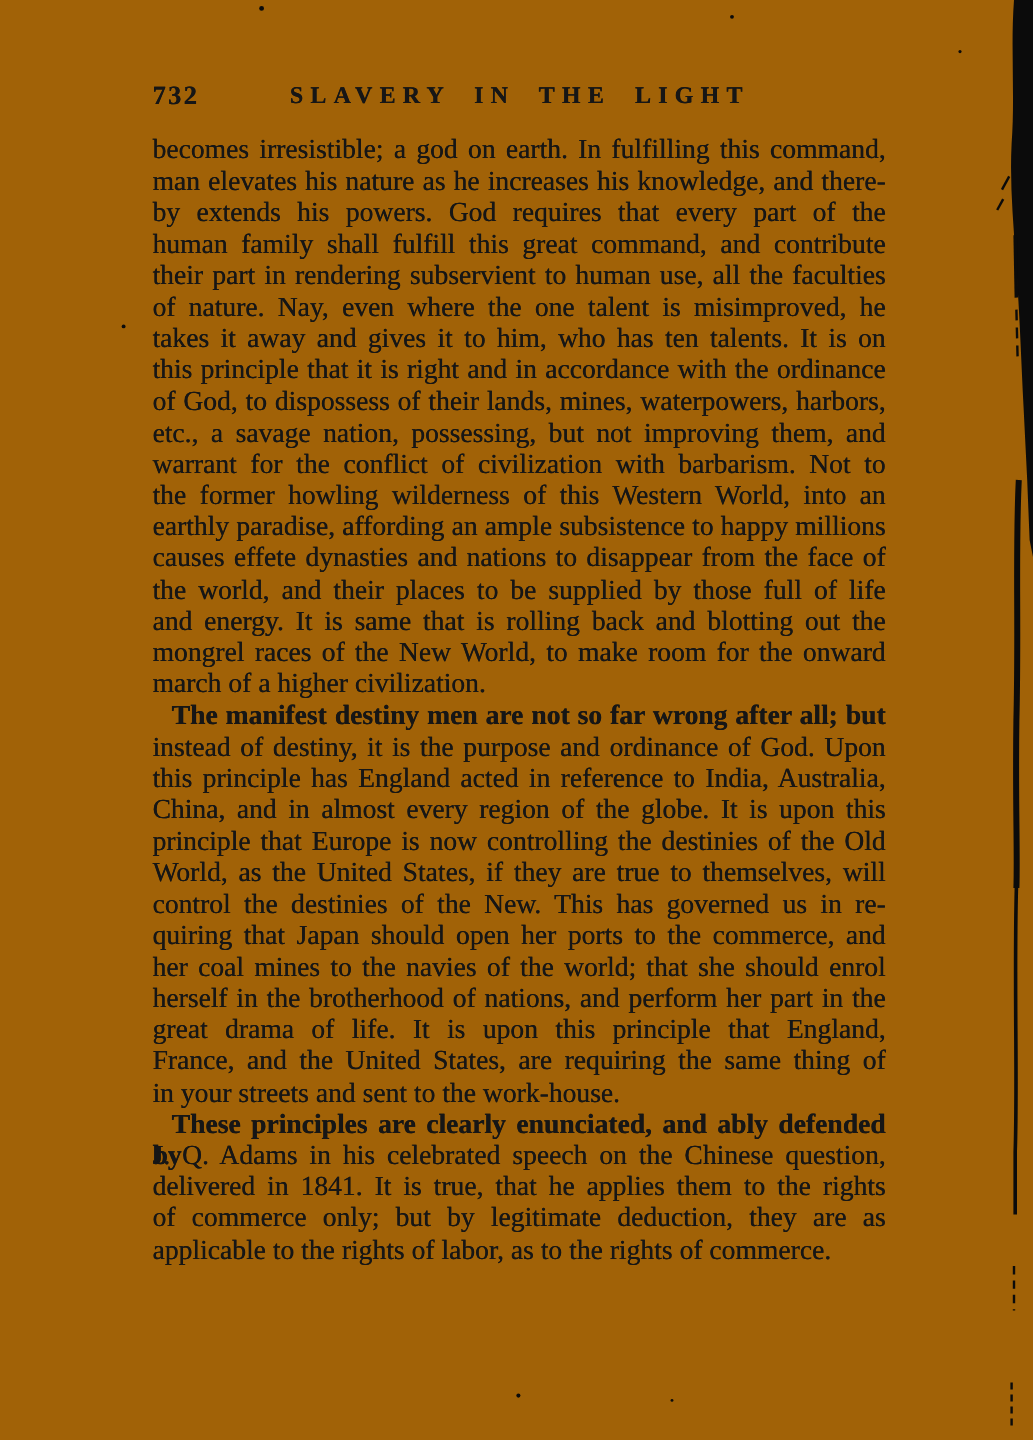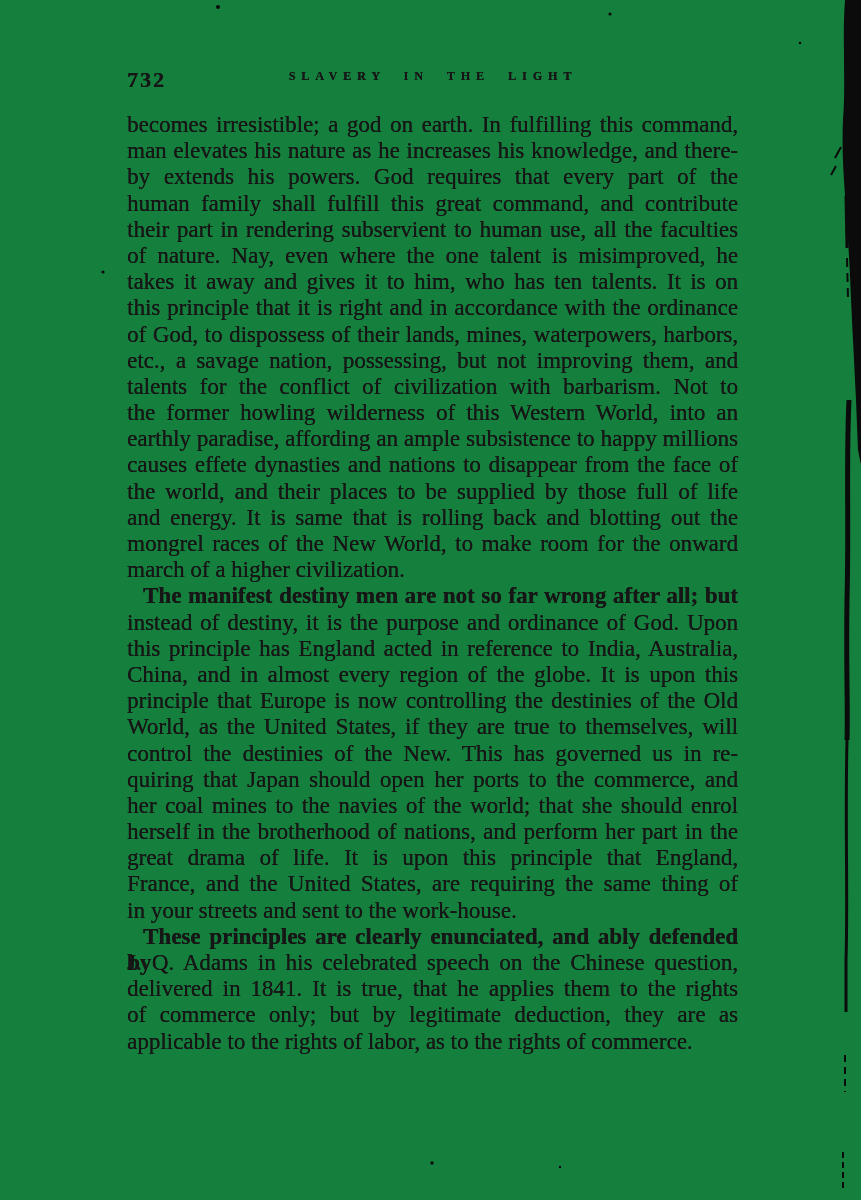--- a/index.html
+++ b/index.html
@@ -1,35 +1,35 @@
 <!DOCTYPE html>
 <html><head>
 <meta charset="utf-8">
 <style>
   html,body{margin:0;padding:0;background:#ffffff;}
   .page{
     position:relative;
     width:861px;height:1200px;
-    background:#15803d;
+    background:#a16207;
     overflow:hidden;
     font-family:"Liberation Serif","DejaVu Serif",serif;
     color:#161616;
   }
   
   .running-head{
     position:absolute;left:127px;top:66px;width:612px;height:30px;
   }
   .pagenum{
     position:absolute;left:0;top:1px;
     font-size:22px;letter-spacing:2px;font-weight:600;
     text-shadow:0.3px 0 0 currentColor;
   }
   .head-title{
     display:block;text-align:center;
-    font-size:12px;font-weight:700;
+    font-size:20px;font-weight:700;
     letter-spacing:6px;word-spacing:9px;
     text-shadow:0.3px 0 0 currentColor;
     padding-top:3px;
   }
   
   .text-block{
     position:absolute;left:127px;top:112px;width:611px;
     font-size:23px;
     text-shadow:0.25px 0 0 currentColor;
   }
@@ -59,21 +59,21 @@
         <div class="line">becomes irresistible; a god on earth.  In fulfilling this command,</div>
         <div class="line">man elevates his nature as he increases his knowledge, and there-</div>
         <div class="line">by extends his powers.  God requires that every part of the</div>
         <div class="line">human family shall fulfill this great command, and contribute</div>
         <div class="line">their part in rendering subservient to human use, all the faculties</div>
         <div class="line">of nature.  Nay, even where the one talent is misimproved, he</div>
         <div class="line">takes it away and gives it to him, who has ten talents.  It is on</div>
         <div class="line">this principle that it is right and in accordance with the ordinance</div>
         <div class="line">of God, to dispossess of their lands, mines, waterpowers, harbors,</div>
         <div class="line">etc., a savage nation, possessing, but not improving them, and</div>
-        <div class="line">talents for the conflict of civilization with barbarism.  Not to</div>
+        <div class="line">warrant for the conflict of civilization with barbarism.  Not to</div>
         <div class="line">the former howling wilderness of this Western World, into an</div>
         <div class="line">earthly paradise, affording an ample subsistence to happy millions</div>
         <div class="line">causes effete dynasties and nations to disappear from the face of</div>
         <div class="line">the world, and their places to be supplied by those full of life</div>
         <div class="line">and energy.  It is same that is rolling back and blotting out the</div>
         <div class="line">mongrel races of the New World, to make room for the onward</div>
         <div class="line para-end">march of a higher civilization.</div>
       </div>
       <div class="para">
         <div class="line para-start">The manifest destiny men are not so far wrong after all; but</div>

